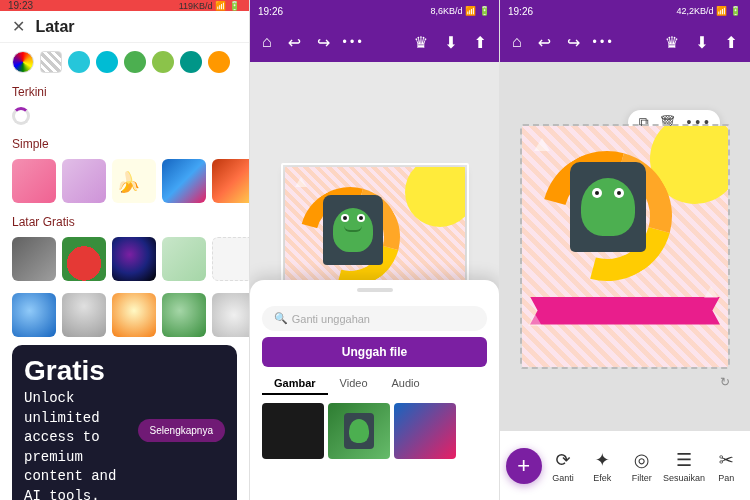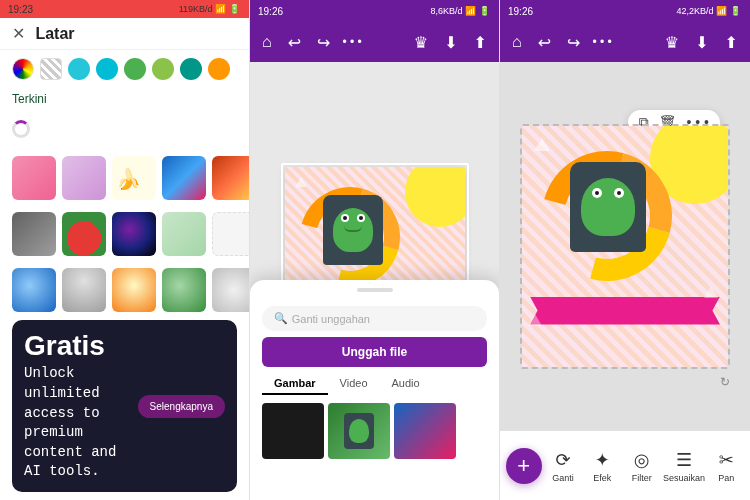--- a/index.html
+++ b/index.html
@@ -74,21 +74,21 @@
       border-radius: 4px;
       background: repeating-linear-gradient(
         45deg,
         #ccc 0px, #ccc 3px,
         #fff 3px, #fff 6px
       );
       border: 1.5px solid #ddd;
     }
     .section-label {
       font-size: 12px;
-      color: #14532d;
+      color: #7f1d1d;
       padding: 4px 12px 4px;
       font-weight: 500;
     }
     .recent-area {
       padding: 4px 12px 8px;
       height: 48px;
       display: flex;
       align-items: center;
     }
     .loading-dot {
@@ -708,32 +708,34 @@
     <div class="color-circle" style="background:#8bc34a; border:none;"></div>
     <div class="color-circle" style="background:#009688; border:none;"></div>
     <div class="color-circle" style="background:#ff9800; border:none;"></div>
   </div>
 
   <div class="section-label">Terkini</div>
   <div class="recent-area">
     <div class="loading-dot"></div>
   </div>
 
+  <div class="section-label">Simple</div>
   <div class="thumb-row">
     <div class="thumb thumb-pink"></div>
     <div class="thumb thumb-lavender"></div>
     <div class="thumb thumb-banana" style="background: #fffde7;">
       <svg width="44" height="44" viewBox="0 0 44 44" style="position:absolute;">
         <text x="4" y="30" font-size="20">🍌</text>
       </svg>
     </div>
     <div class="thumb thumb-blue"></div>
     <div class="thumb thumb-fire"></div>
   </div>
 
+  <div class="section-label">Latar Gratis</div>
   <div class="thumb-row">
     <div class="thumb thumb-nature1"></div>
     <div class="thumb thumb-flower"></div>
     <div class="thumb thumb-galaxy"></div>
     <div class="thumb thumb-leaf"></div>
     <div class="thumb thumb-empty"></div>
   </div>
 
   <div class="thumb-row">
     <div class="thumb thumb-bubble1"></div>

